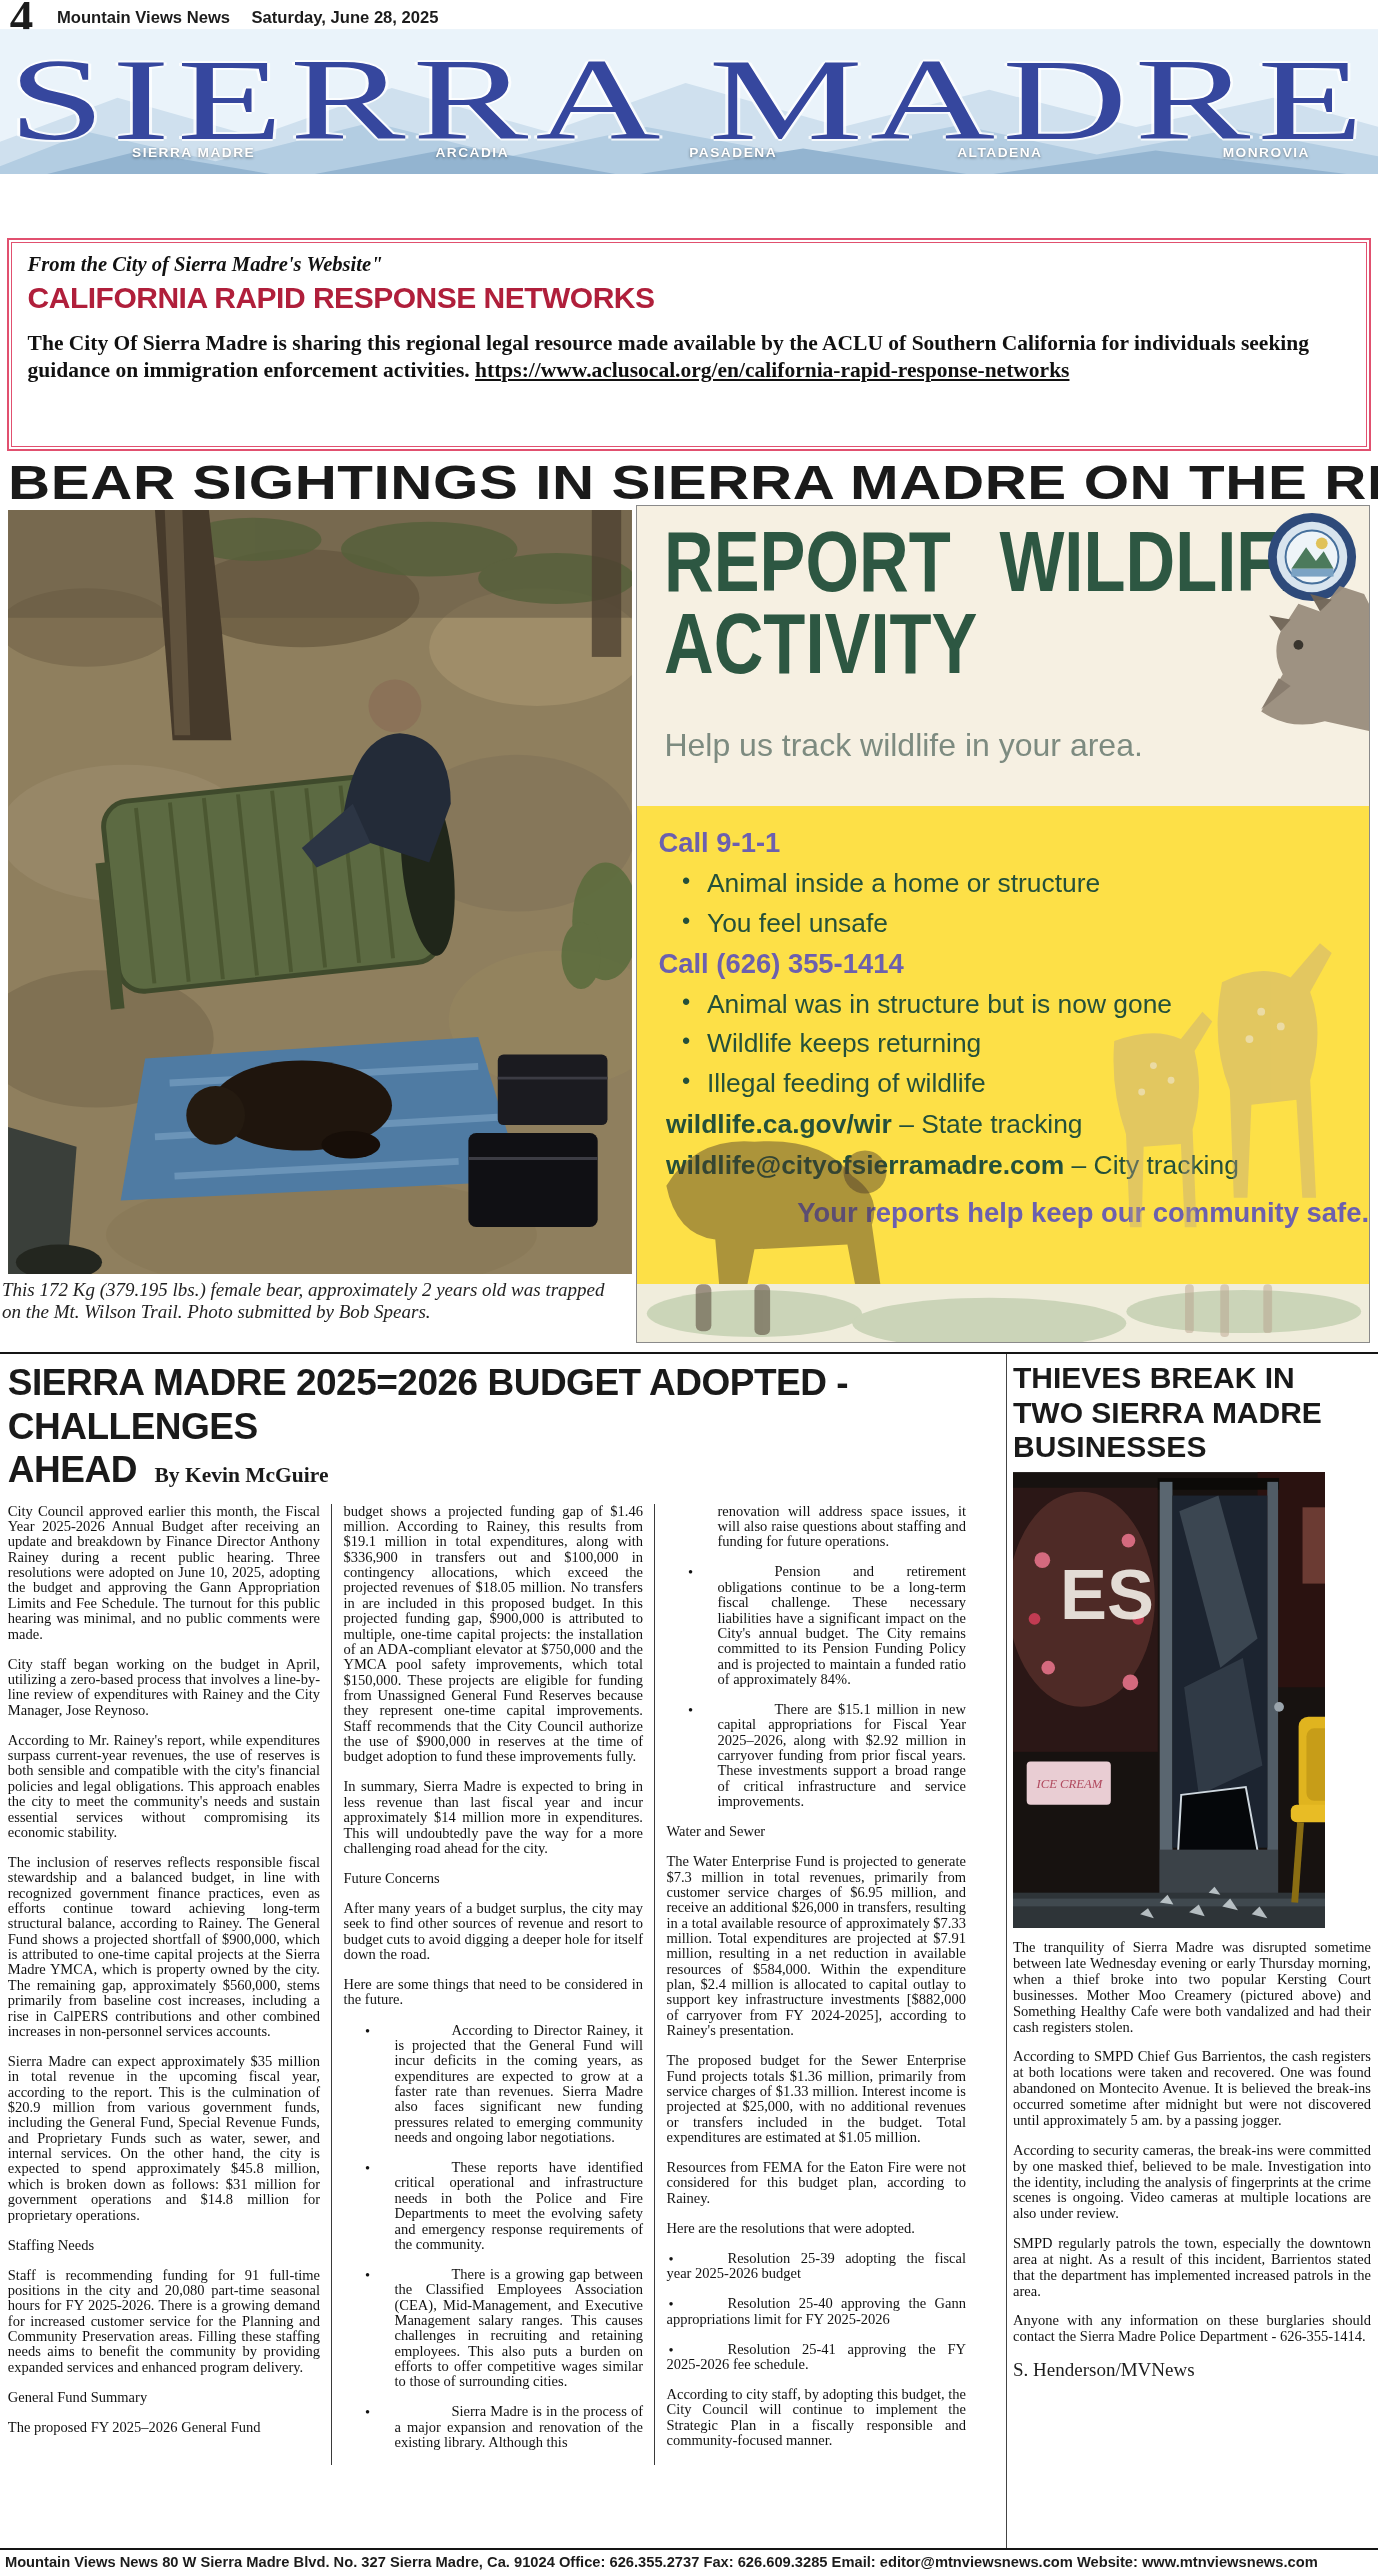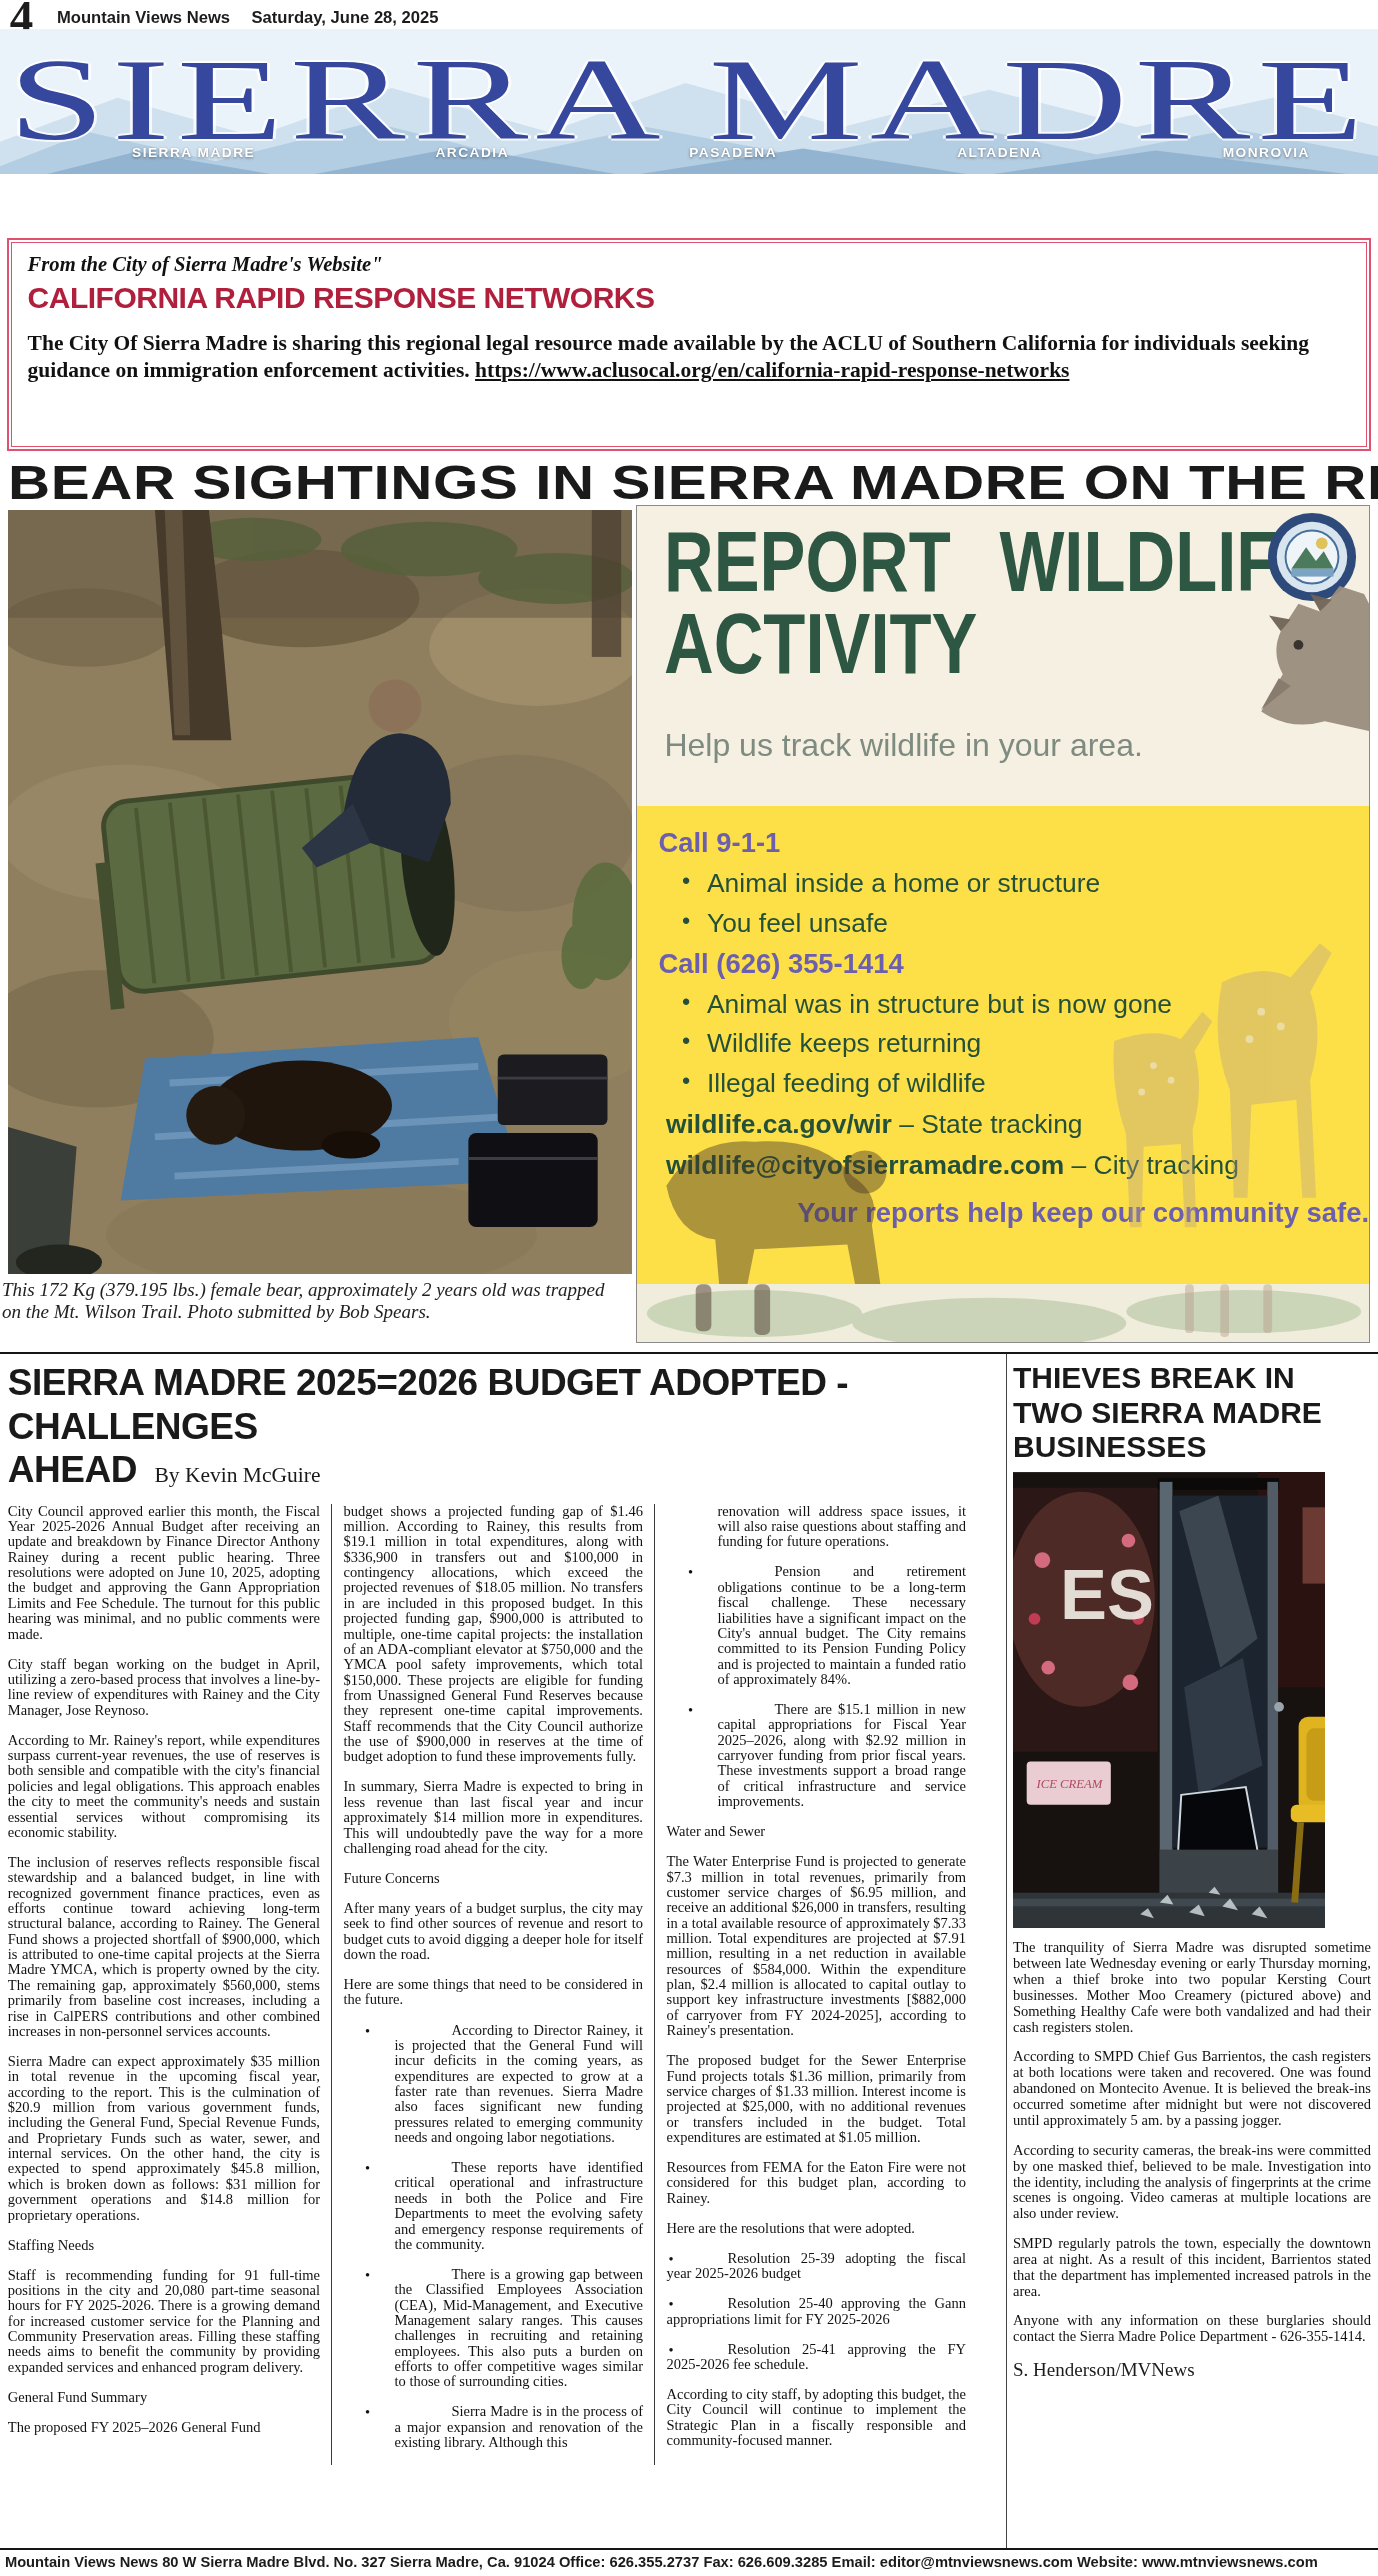--- a/index.html
+++ b/index.html
@@ -72,21 +72,21 @@
   
   .hrule { position:absolute; top:1352px; left:0; width:1379px; height:2px; background:#151515; }
   .vrule { position:absolute; left:1006px; top:1354px; width:1px; height:1196px; background:#444; }
   .pagefoot { position:absolute; left:0; top:2548px; width:1379px; box-sizing:border-box; border-top:2px solid #151515;
               padding:3.9px 0 0 4.9px; font-family:"Liberation Sans", sans-serif; font-weight:bold; font-size:14.7px; }
 
   
   .budget { position:absolute; top:1361px; left:7.8px; width:993px; }
   .budget-headline { font-family:"Liberation Sans", sans-serif; font-weight:bold; font-size:37px;
                      line-height:1.18; color:#1a1a1a; letter-spacing:-0.5px; }
-  .budget-byline { font-family:"Liberation Serif", serif; font-weight:normal; font-size:21.5px;
+  .budget-byline { font-family:"Liberation Serif", serif; font-weight:bold; font-size:21.5px;
                    letter-spacing:0; margin-left:17.6px; }
   .cols { display:flex; margin-top:11.7px; }
   .col { width:323px; box-sizing:border-box; padding-right:10.8px; font-size:14.5px; line-height:1.06;
          text-align:justify; color:#111; }
   .col + .col { border-left:1px solid #3a3a3a; padding-left:11.7px; }
   .col .p, .col .h, .col .pi, .col .b, .col .bf { margin-bottom:14.7px; }
   .col .pi { padding-left:51px; }
   .col .b { position:relative; padding-left:51px; text-indent:57px; }
   .col .b .dot { position:absolute; left:21.5px; top:1px; text-indent:0; }
   .col .bf { position:relative; text-indent:61px; }

